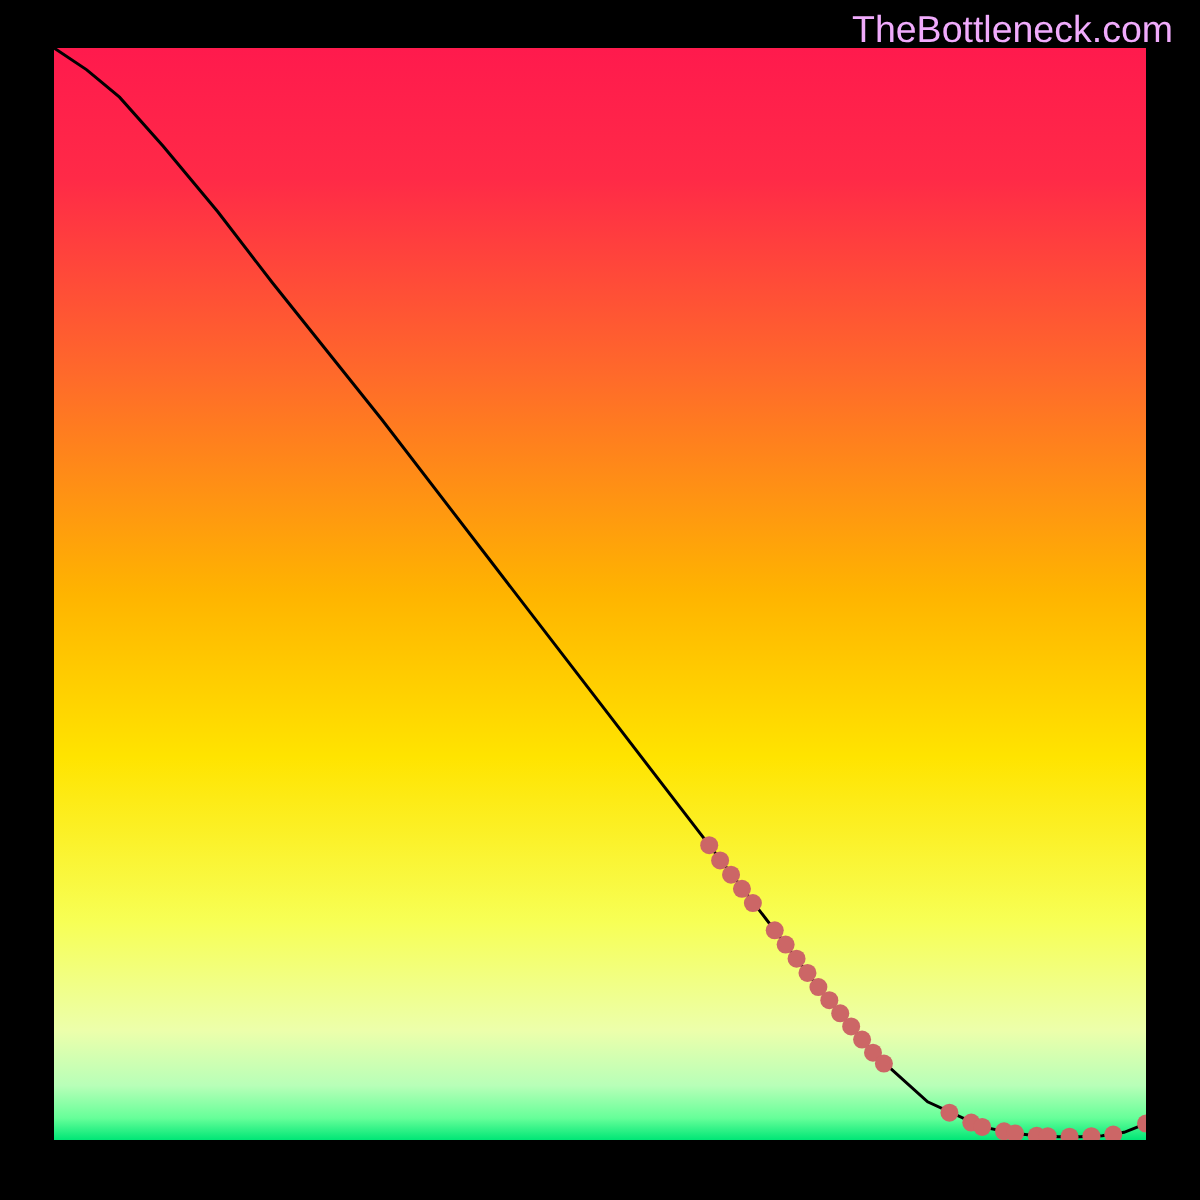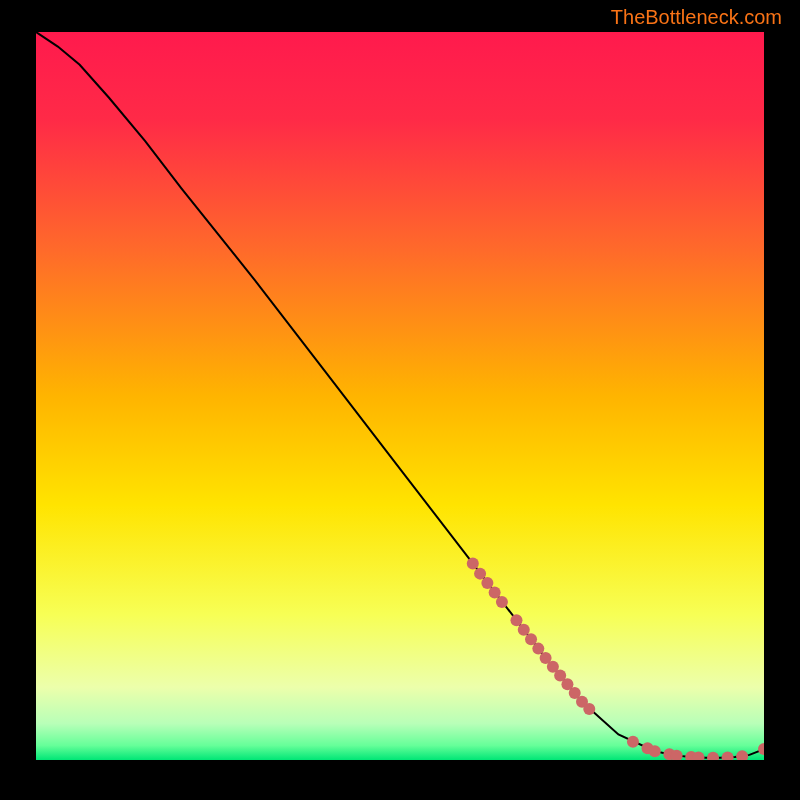--- a/index.html
+++ b/index.html
@@ -1,18 +1,18 @@
 <!DOCTYPE html>
 <html><head>
 <meta charset="utf-8">
 <style>
 * { margin: 0; padding: 0; box-sizing: border-box; }
 body { width: 800px; height: 800px; background: #000; position: relative; overflow: hidden; font-family: Arial, sans-serif; }
 .container { width: 800px; height: 800px; position: relative; }
-.watermark { position: absolute; top: 6px; right: 18px; color: #f97316; font-size: 20px; font-weight: 400; z-index: 10; }
+.watermark { position: absolute; top: 6px; right: 18px; color: #f0abfc; font-size: 25px; font-weight: 400; z-index: 10; }
 .plot-area { position: absolute; left: 36px; top: 32px; width: 728px; height: 728px; }
 .gradient-bg { position: absolute; left: 0; top: 0; width: 100%; height: 100%; }
 svg.curve { position: absolute; left: 0; top: 0; width: 100%; height: 100%; }
 </style>
 </head>
 <body>
 
 <div class="container">
   <div class="watermark">TheBottleneck.com</div>
   <div class="plot-area">

